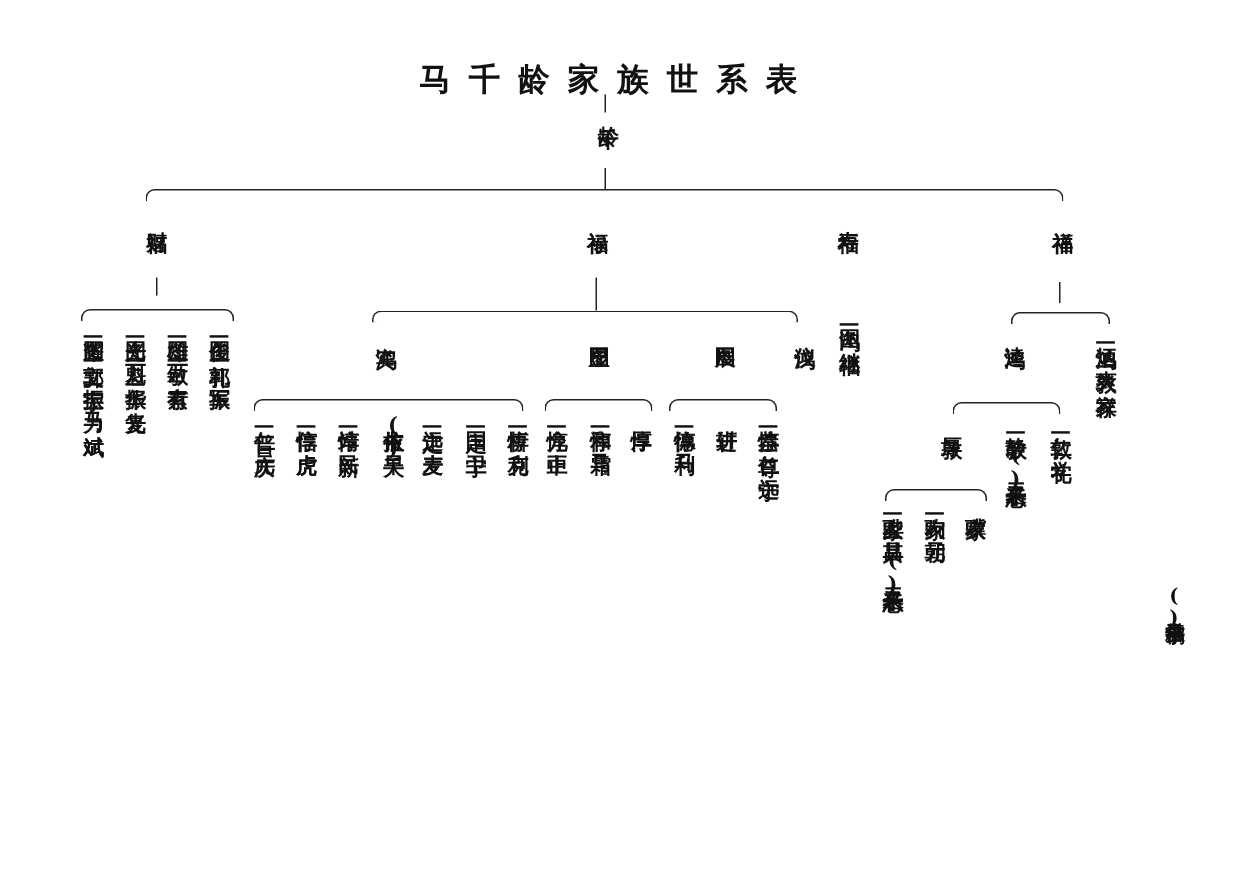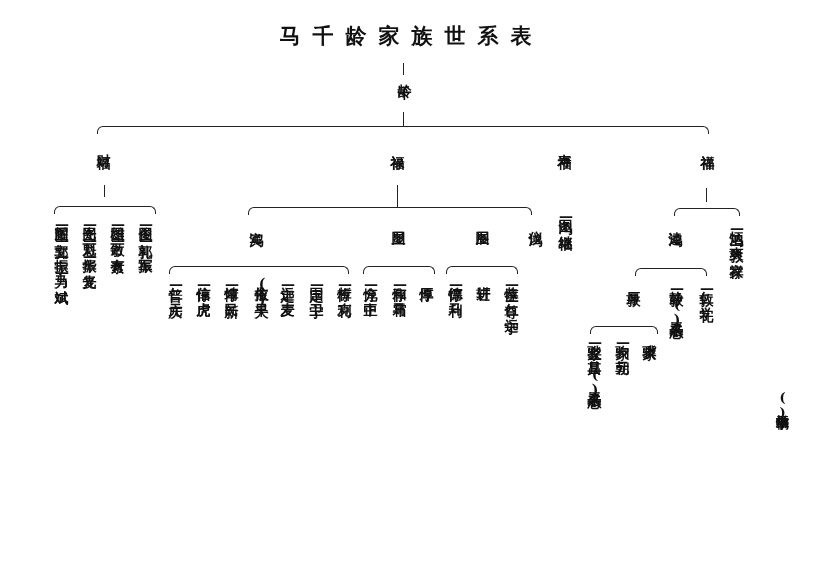--- a/index.html
+++ b/index.html
@@ -1,18 +1,18 @@
 <!DOCTYPE html>
 <html><head>
 <meta charset="utf-8">
 <style>
   html, body { margin:0; padding:0; background:#ffffff; }
   body { width:823px; height:588px; position:relative; overflow:hidden;
          font-family:"DejaVu Serif","Liberation Serif",serif; color:#111; }
-  .title { position:absolute; left:0; width:823px; top:22px; text-align:center;
+  .title { position:absolute; left:0; width:823px; top:39px; text-align:center;
            font-size:21px; font-weight:bold; letter-spacing:12px; }
   .col { position:absolute; font-size:14px; font-weight:bold; line-height:19px;
          writing-mode:vertical-rl; text-orientation:upright; white-space:nowrap; }
   .br { position:absolute; height:7px; border-top:1.6px solid #222;
         border-left:1.4px solid #222; border-right:1.4px solid #222;
         border-radius:6px 6px 0 0; }
   .vl { position:absolute; width:0; border-left:1.6px solid #222; }
   .note { position:absolute; font-size:13px; font-weight:bold; line-height:18px;
           writing-mode:vertical-rl; text-orientation:upright; white-space:nowrap; }
 </style>

